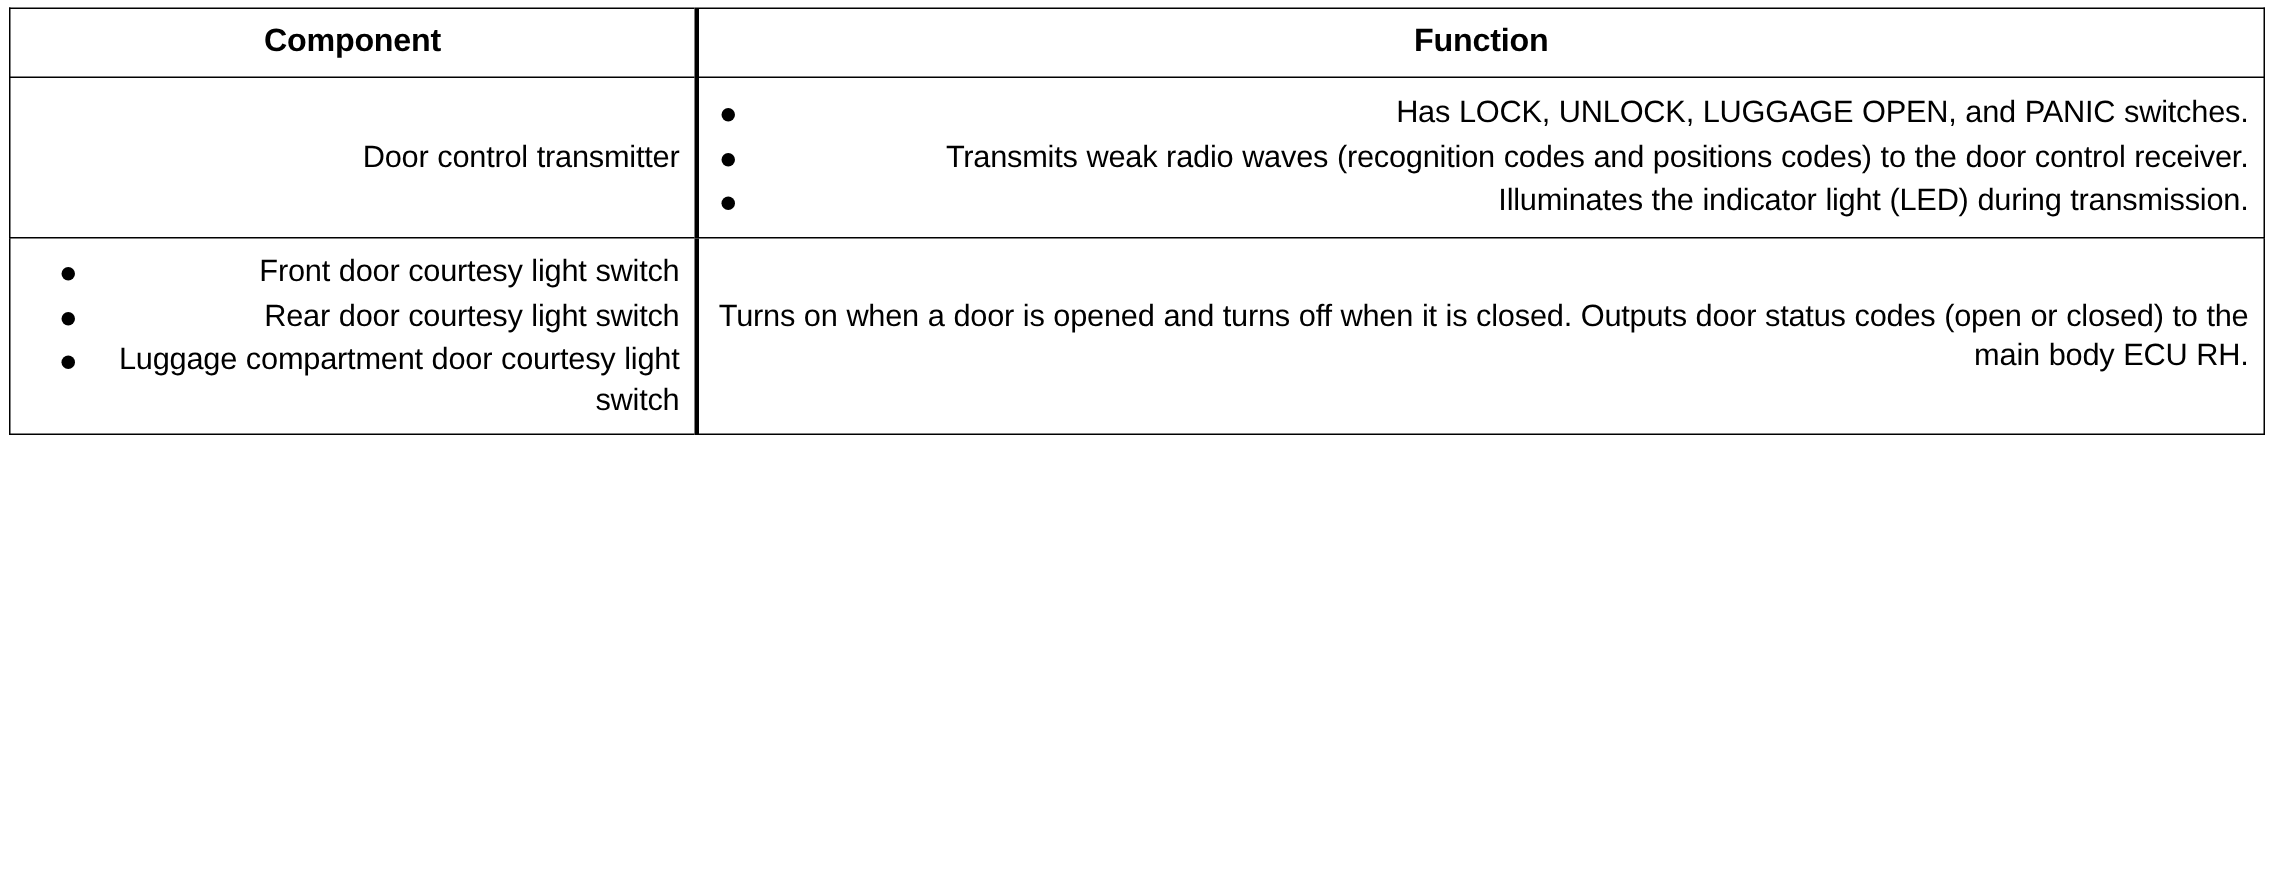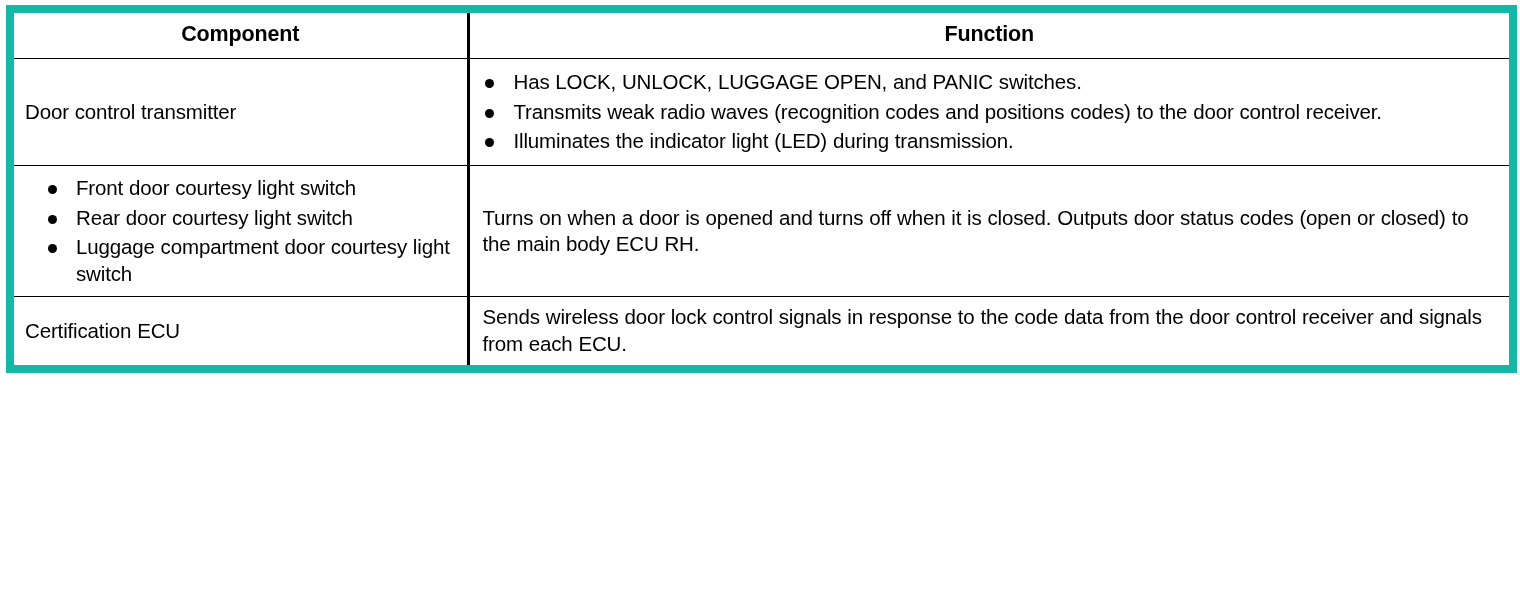--- a/index.html
+++ b/index.html
@@ -30,21 +30,21 @@
     border-collapse: collapse;
     table-layout: fixed;
     background: #ffffff;
   }
 
   table.spec-table col.col-component { width: 458px; }
   table.spec-table col.col-function  { width: 1045px; }
 
   
   table.spec-table {
-    border: 8px solid #14b8a6;
+    border: 1px solid #14b8a6;
   }
 
   table.spec-table th,
   table.spec-table td {
     border: 1px solid #000000;
     vertical-align: middle;
     padding: 0;
     background: #ffffff;
   }
 
@@ -58,20 +58,21 @@
     border-left: 3px solid #000000;
   }
 
   th .cell,
   td .cell {
     padding: 7px 10px 7px 11px;
     line-height: 1.30;
     font-size: 20.5px;
     letter-spacing: -0.15px;
     word-spacing: 0.3px;
+    text-align: right;
   }
 
   thead th .cell {
     text-align: center;
     font-weight: bold;
     font-size: 21.5px;
     padding: 8px 10px 9px 10px;
   }
 
   
@@ -178,27 +179,17 @@
         </td>
         <td class="function col-sep">
           <div class="cell">
             <p class="para">Turns on when a door is opened and turns off when it is closed. Outputs door status codes (open or closed) to the main body ECU RH.</p>
           </div>
         </td>
       </tr>
 
 
 
-      <tr>
-        <td class="component">
-          <div class="cell">Certification ECU</div>
-        </td>
-        <td class="function col-sep">
-          <div class="cell">
-            <p class="para">Sends wireless door lock control signals in response to the code data from the door control receiver and signals from each ECU.</p>
-          </div>
-        </td>
-      </tr>
 
     </tbody>
   </table>
 
 </div>
 
 </body></html>

